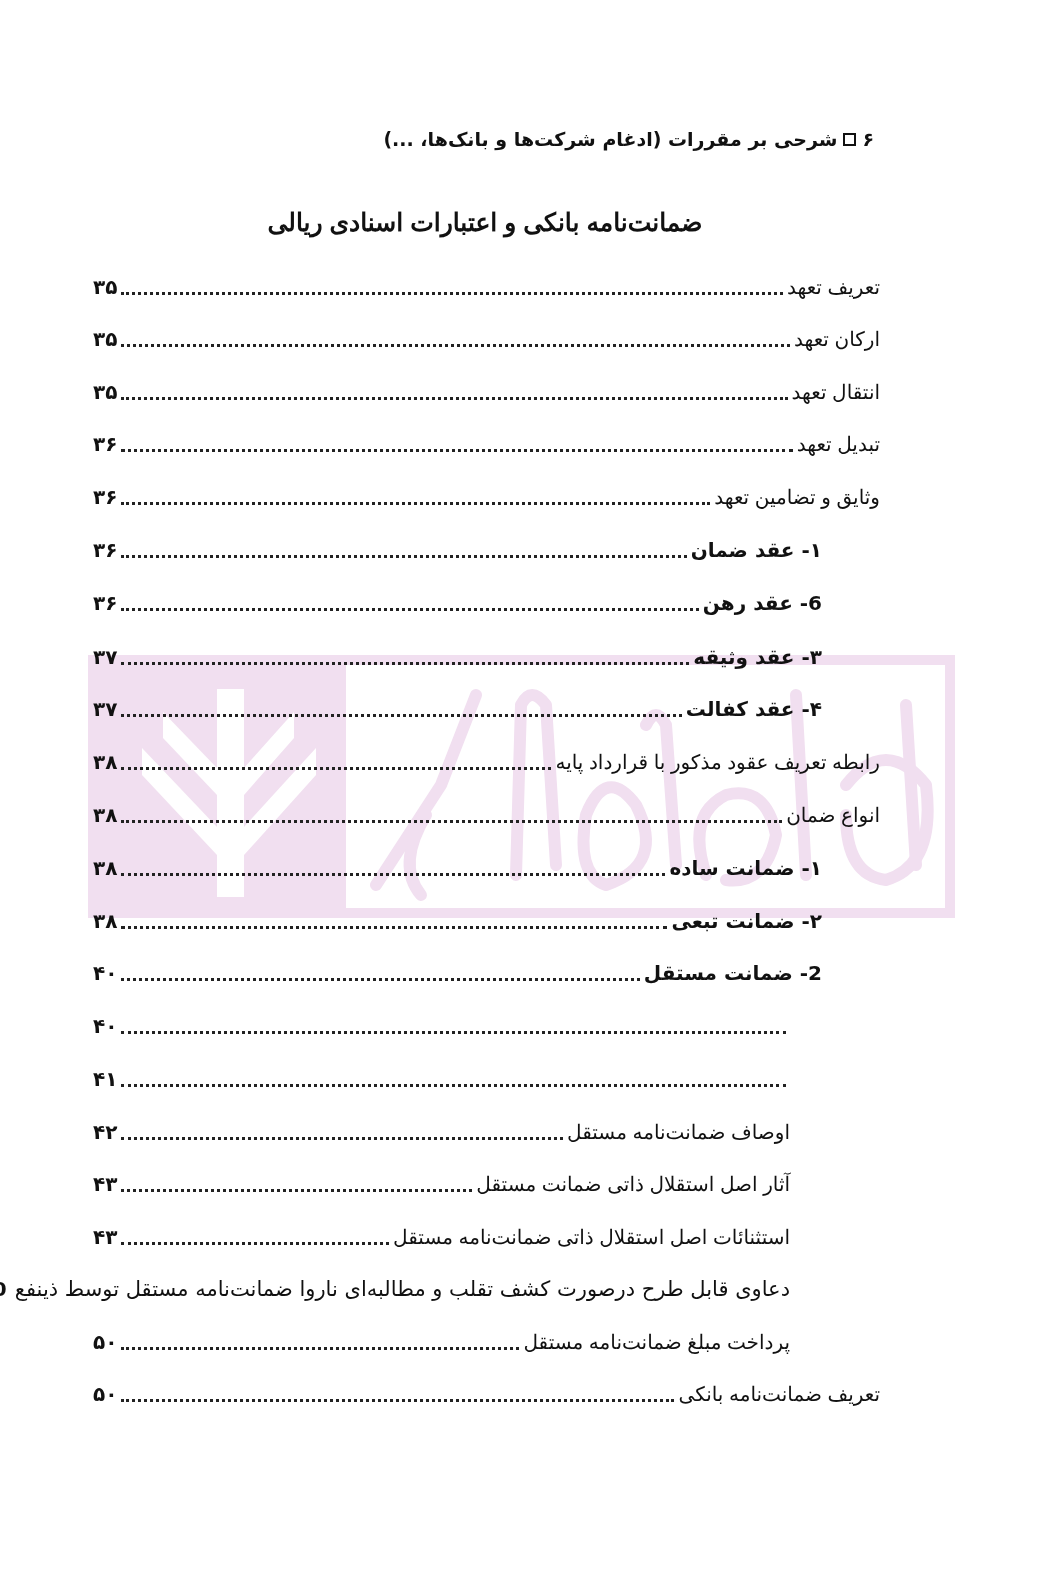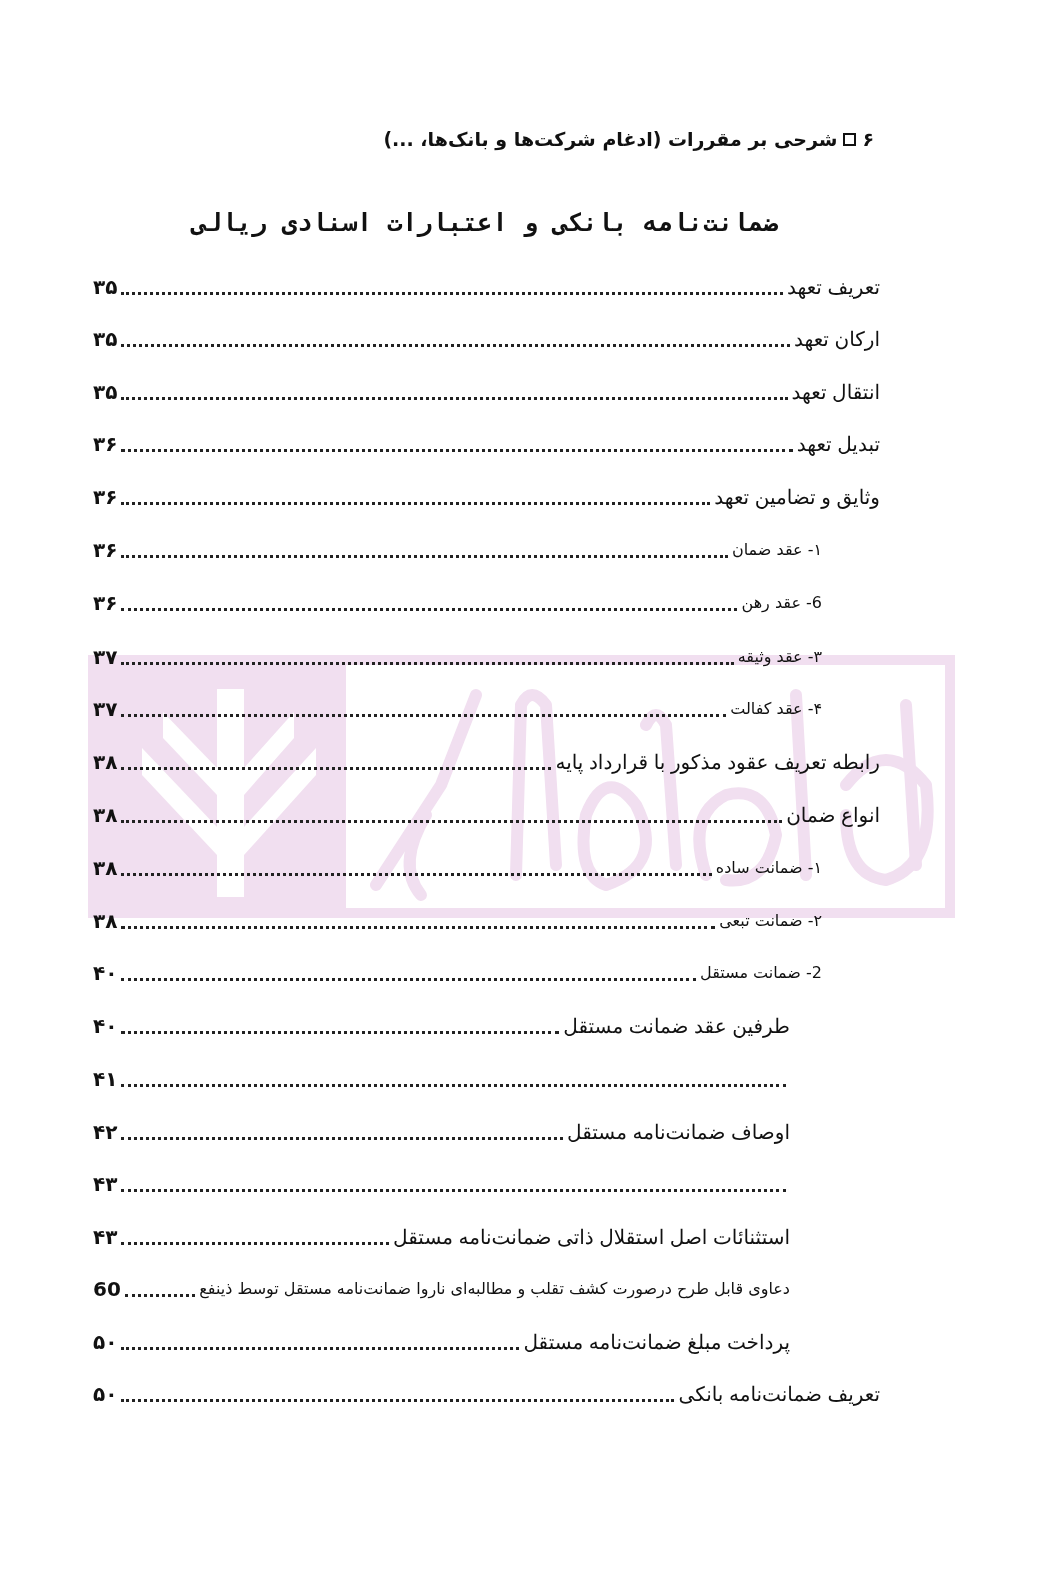--- a/index.html
+++ b/index.html
@@ -14,27 +14,27 @@
   .wm-block { position: absolute; left: 0; top: 0; width: 258px; height: 263px; background: #f1dff0; }
   .wm-tree { position: absolute; left: 0; top: 0; }
   .wm-letters { position: absolute; left: 258px; top: 10px; }
 
   
   .running-head { position: absolute; top: 128px; right: 168px; direction: rtl;
                   font-family: "DejaVu Sans", sans-serif; font-weight: bold; font-size: 19px;
                   display: flex; align-items: center; gap: 6px; z-index: 2; }
   .box-glyph { display: inline-block; width: 13px; height: 13px; border: 2px solid #111; box-sizing: border-box; }
   .section-title { position: absolute; top: 208px; left: 0; width: 970px; text-align: center; direction: rtl;
-                   font-family: Liberation Mono, monospace; font-weight: bold; font-size: 25px; z-index: 2; }
+                   font-family: Liberation Sans, sans-serif; font-weight: bold; font-size: 25px; z-index: 2; }
 
   
   .toc { position: absolute; left: 0; top: 0; width: 1042px; z-index: 2; }
   .toc-row { position: absolute; left: 93px; height: 34px; direction: rtl; display: flex; align-items: flex-end; }
   .toc-title { white-space: nowrap; font-family: Liberation Sans, sans-serif; font-size: 20px; line-height: 30px; }
-  .toc-row.lvl1 .toc-title { font-family: "DejaVu Sans", sans-serif; font-size: 16px; }
+  .toc-row.lvl1 .toc-title { font-family: "DejaVu Sans", sans-serif; font-size: 20px; font-weight: bold; }
   .toc-leader { flex: 1; border-bottom: 3px dotted #222; margin: 0 4px 7px 4px; height: 0; }
   .toc-page { white-space: nowrap; font-family: "DejaVu Sans", sans-serif; font-weight: bold; font-size: 20px; line-height: 30px; }
 </style>
 </head>
 <body>
 
 <div class="page">
 
   <div class="wm">
     <div class="wm-frame"></div>
@@ -134,44 +134,44 @@
       <span class="toc-title">۲- ضمانت تبعی</span>
       <span class="toc-leader"></span>
       <span class="toc-page">۳۸</span>
     </div>
     <div class="toc-row lvl1" style="top:954px; right:220px;">
       <span class="toc-title">2- ضمانت مستقل</span>
       <span class="toc-leader"></span>
       <span class="toc-page">۴۰</span>
     </div>
     <div class="toc-row lvl2" style="top:1007px; right:252px;">
-      <span class="toc-title">طرفین عقد ضمانت مستقل</span>
       <span class="toc-leader"></span>
       <span class="toc-page">۴۰</span>
     </div>
     <div class="toc-row lvl2" style="top:1060px; right:252px;">
       <span class="toc-leader"></span>
       <span class="toc-page">۴۱</span>
     </div>
     <div class="toc-row lvl2" style="top:1113px; right:252px;">
       <span class="toc-title">اوصاف ضمانت‌نامه مستقل</span>
       <span class="toc-leader"></span>
       <span class="toc-page">۴۲</span>
     </div>
     <div class="toc-row lvl2" style="top:1165px; right:252px;">
+      <span class="toc-title">آثار اصل استقلال ذاتی ضمانت مستقل</span>
       <span class="toc-leader"></span>
       <span class="toc-page">۴۳</span>
     </div>
     <div class="toc-row lvl2" style="top:1218px; right:252px;">
       <span class="toc-title">استثنائات اصل استقلال ذاتی ضمانت‌نامه مستقل</span>
       <span class="toc-leader"></span>
       <span class="toc-page">۴۳</span>
     </div>
     <div class="toc-row lvl2" style="top:1270px; right:252px;">
-      <span class="toc-title" style="font-size:16px; font-family:'DejaVu Sans', sans-serif;">دعاوی قابل طرح درصورت کشف تقلب و مطالبه‌ای ناروا ضمانت‌نامه مستقل توسط ذینفع</span>
+      <span class="toc-title" style="font-size:21px; font-family:'DejaVu Sans', sans-serif;">دعاوی قابل طرح درصورت کشف تقلب و مطالبه‌ای ناروا ضمانت‌نامه مستقل توسط ذینفع</span>
       <span class="toc-leader"></span>
       <span class="toc-page">60</span>
     </div>
     <div class="toc-row lvl2" style="top:1323px; right:252px;">
       <span class="toc-title">پرداخت مبلغ ضمانت‌نامه مستقل</span>
       <span class="toc-leader"></span>
       <span class="toc-page">۵۰</span>
     </div>
     <div class="toc-row lvl0" style="top:1375px; right:162px;">
       <span class="toc-title">تعریف ضمانت‌نامه بانکی</span>

